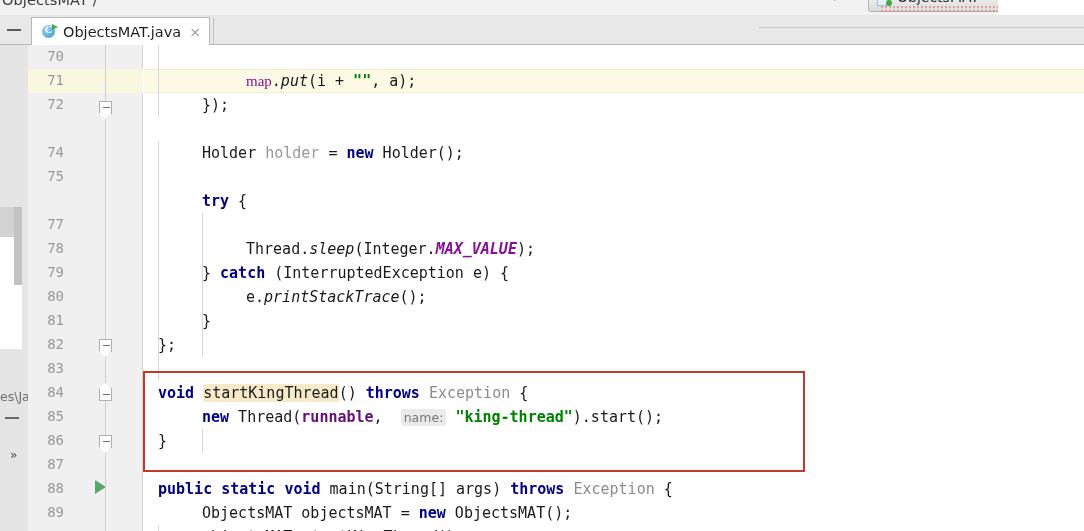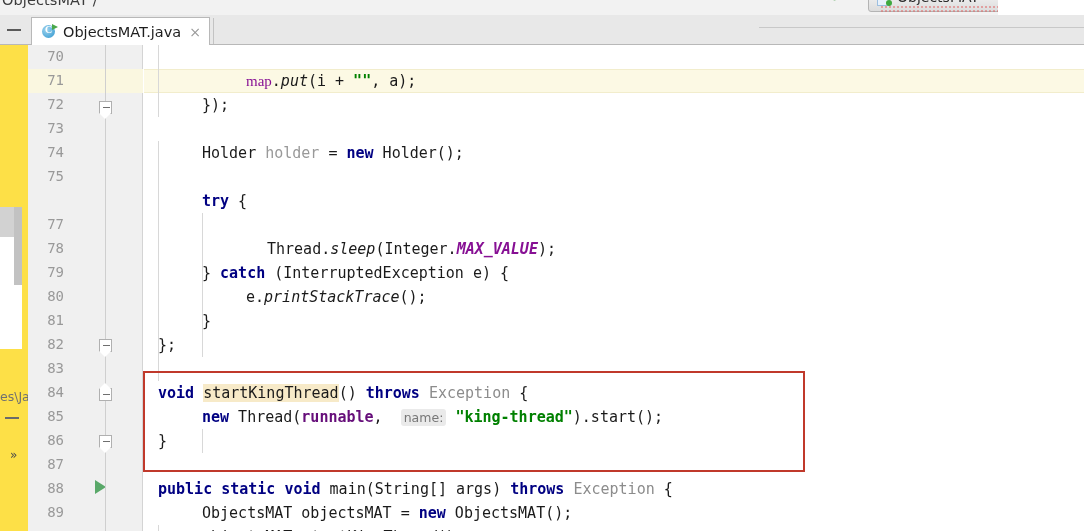--- a/index.html
+++ b/index.html
@@ -103,21 +103,21 @@
     border-left: 1px solid #c3c3c3;
   }
   .tab-rest-line {
     position: absolute; left: 545px; top: 9px; width: 535px; height: 1px;
     background: #c8c8c8;
   }
 
   
   .leftstripe {
     position: absolute; left: 0; top: 45px; width: 28px; height: 486px;
-    background: #fde047; overflow: hidden;
+    background: #e5e5e5; overflow: hidden;
   }
   .stripe-scroll {
     position: absolute; left: 0px; top: 162px; width: 22px; height: 30px;
     background: #d2d2d2;
   }
   .stripe-scroll2 {
     position: absolute; left: 14px; top: 162px; width: 8px; height: 78px;
     background: #c2c2c2;
   }
   .stripe-white {
@@ -304,23 +304,20 @@
   <div class="gutter">
     <div class="gutter-row" style="top:0px;">
         <span class="linenum">70</span>
       </div>
     <div class="gutter-row" style="top:24px; background:#faf7e0;">
         <span class="linenum">71</span>
       </div>
     <div class="gutter-row" style="top:48px;">
         <span class="linenum">72</span>
       </div>
-    <div class="gutter-row" style="top:72px;">
-        <span class="linenum">73</span>
-      </div>
     <div class="gutter-row" style="top:96px;">
         <span class="linenum">74</span>
       </div>
     <div class="gutter-row" style="top:120px;">
         <span class="linenum">75</span>
       </div>
     <div class="gutter-row" style="top:168px;">
         <span class="linenum">77</span>
       </div>
     <div class="gutter-row" style="top:192px;">
@@ -398,21 +395,21 @@
 
     <div class="code-row" style="top:72px;"></div>
 
     <div class="code-row" style="top:96px;"><span style="padding-left:58px"></span><span class="typ">Holder </span><span class="lvar">holder</span><span> = </span><span class="kw">new</span><span> Holder();</span></div>
 
     <div class="code-row" style="top:120px;"></div>
 
     <div class="code-row" style="top:144px;"><span style="padding-left:58px"></span><span class="kw">try</span><span> {</span></div>
 
 
-    <div class="code-row" style="top:192px;padding-left:21px;"><span style="padding-left:102px"></span><span>Thread.</span><span class="mth">sleep</span><span>(Integer.</span><span class="stc">MAX_VALUE</span><span>);</span></div>
+    <div class="code-row" style="top:192px;"><span style="padding-left:102px"></span><span>Thread.</span><span class="mth">sleep</span><span>(Integer.</span><span class="stc">MAX_VALUE</span><span>);</span></div>
 
     <div class="code-row" style="top:216px;"><span style="padding-left:58px"></span><span>} </span><span class="kw">catch</span><span> (InterruptedException e) {</span></div>
 
     <div class="code-row" style="top:240px;"><span style="padding-left:102px"></span><span>e.</span><span class="mth">printStackTrace</span><span>();</span></div>
 
     <div class="code-row" style="top:264px;"><span style="padding-left:58px"></span><span>}</span></div>
 
     <div class="code-row" style="top:288px;"><span style="padding-left:14px"></span><span>};</span></div>
 
     <div class="code-row" style="top:312px;"></div>

